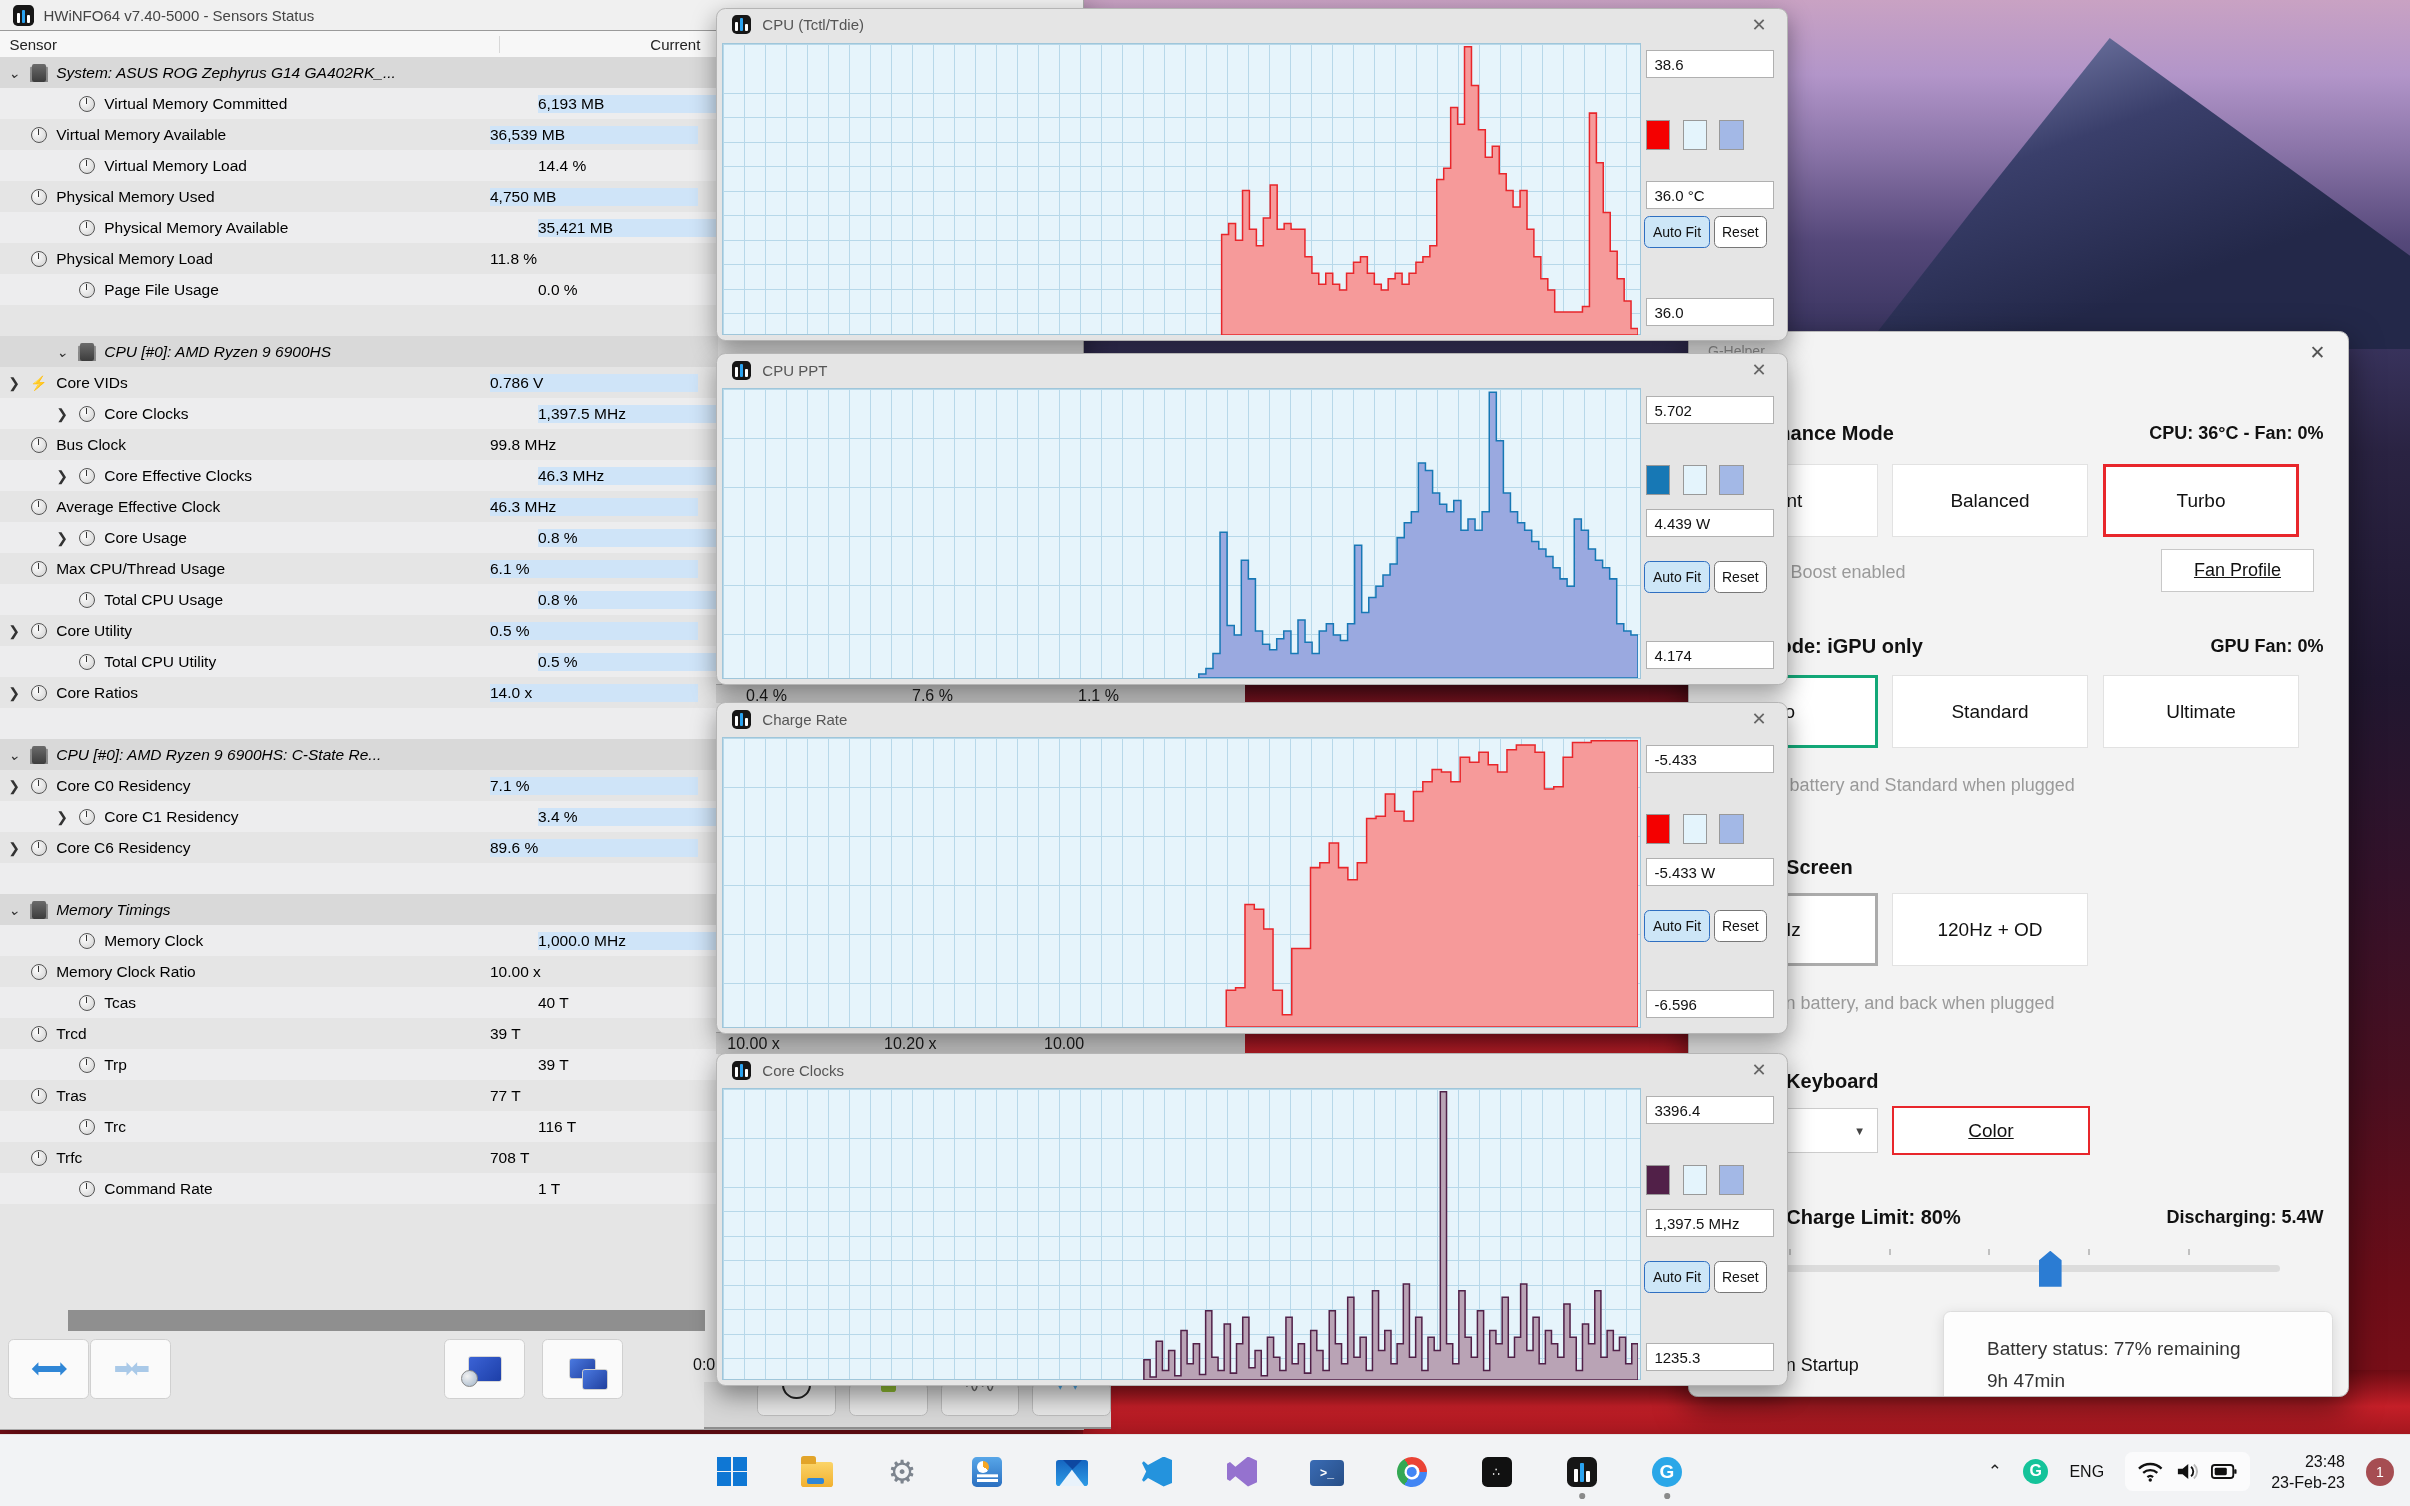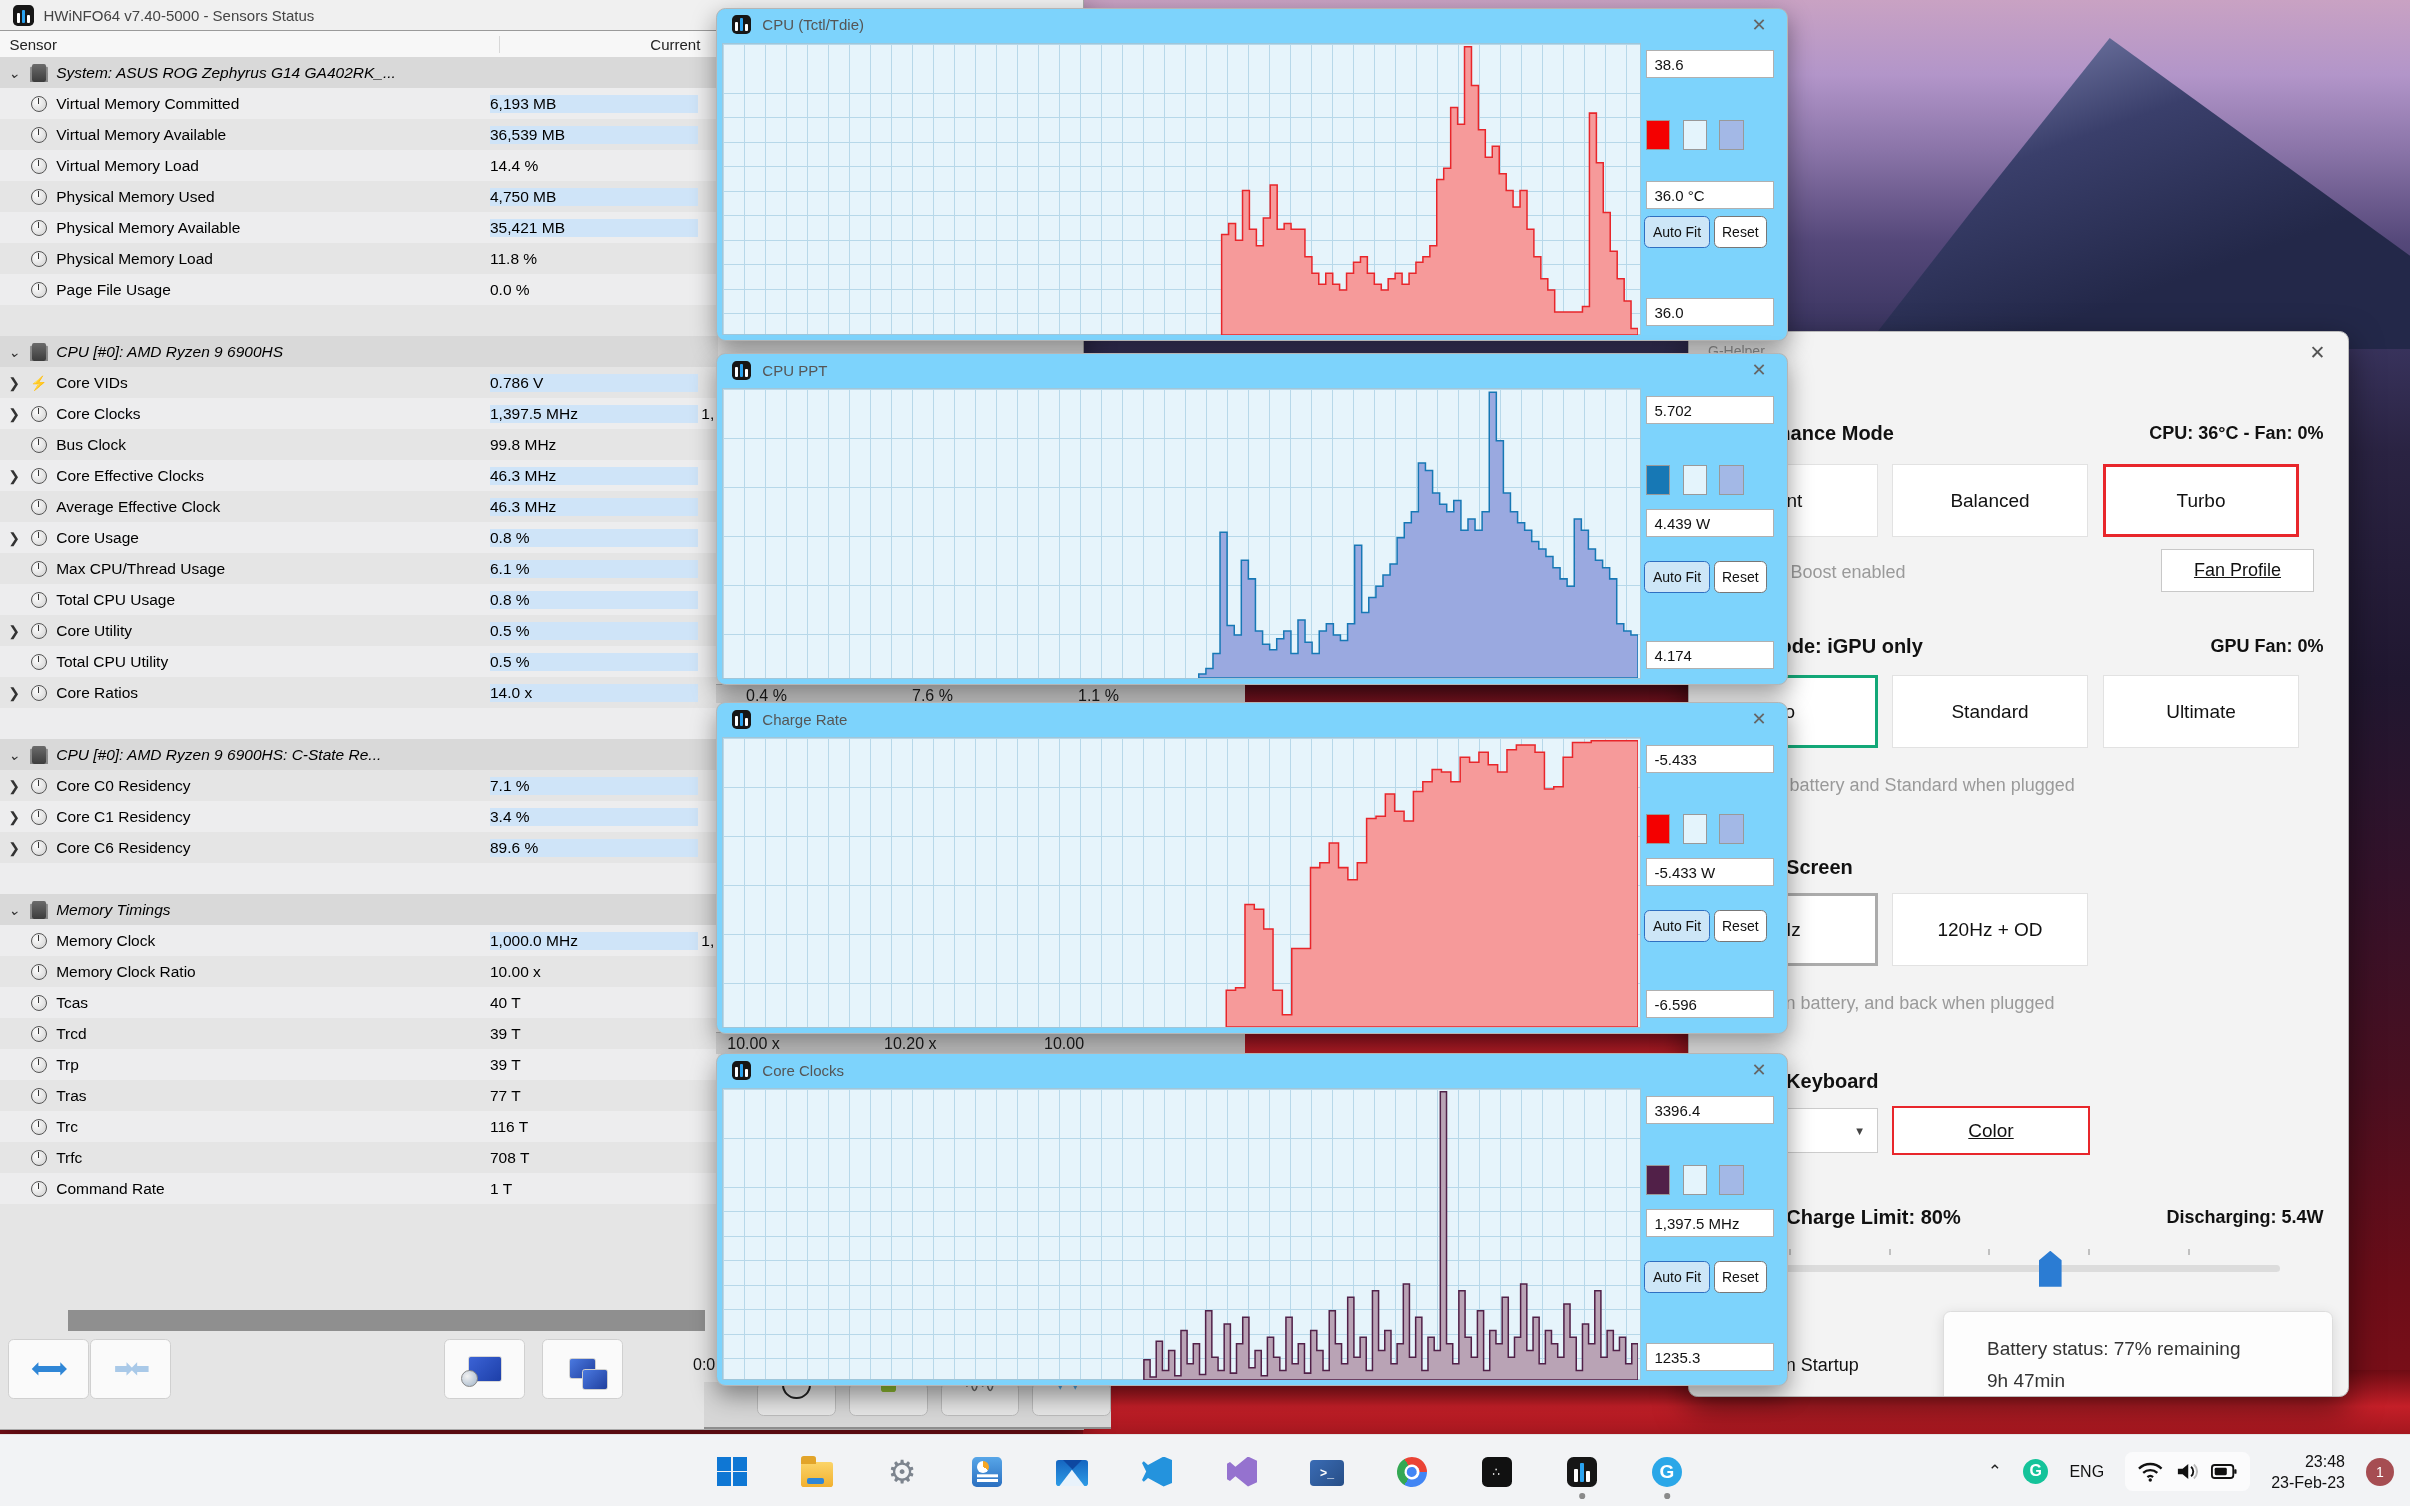--- a/index.html
+++ b/index.html
@@ -23,21 +23,21 @@
   .hwicon i{display:block;width:2.8px;background:#fff;border-radius:0.9px;}
   .hwicon i:nth-child(1){height:9.4px;}
   .hwicon i:nth-child(2){height:13px;background:#2aa3f0;}
   .hwicon i:nth-child(3){height:7.5px;}
   .hw-colhead{height:26px;display:flex;align-items:center;border-bottom:0.9px solid #c4c4c4;background:#f7f7f7;font-size:15px;color:#222;}
   .hw-colhead .c1{flex:0 0 490px;padding-left:9.4px;}
   .hw-colhead .c2{flex:0 0 200px;text-align:right;padding-right:7.5px;border-left:0.9px solid #d8d8d8;}
   .hw-colhead .c3{flex:1;border-left:0.9px solid #d8d8d8;}
   #sensor-rows{position:absolute;top:57px;left:0;width:718px;}
   .srow{height:31px;display:flex;align-items:center;font-size:15.5px;color:#000;}
-  .srow.stripe{background:#ededee;}
+  .srow.stripe{background:#ededee;padding-left:48px;}
   .srow.section{background:#d9d9d9;font-style:italic;}
   .srow .tree{flex:0 0 490px;display:flex;align-items:center;overflow:hidden;white-space:nowrap;}
   .srow .chev{width:28px;text-align:center;font-size:14px;color:#333;flex:0 0 28px;}
   .srow .ind{flex:0 0 26px;}
   .srow .ric{flex:0 0 22.6px;display:flex;justify-content:center;}
   .icon-clock{width:16px;height:16px;border-radius:50%;background:radial-gradient(circle at 35% 35%,#fdfdfd,#cfcfcf);border:1.9px solid #555;position:relative;box-sizing:border-box;}
   .icon-clock:after{content:"";position:absolute;left:5.6px;top:1.9px;width:1.4px;height:5.6px;background:#333;}
   .icon-chip{width:14px;height:18px;background:linear-gradient(180deg,#6b6b6b,#3c3c3c);border-radius:1.9px;box-shadow:-2.8px 1.9px 0 -0.9px #888,2.8px 1.9px 0 -0.9px #888,-2.8px 7.5px 0 -0.9px #888,2.8px 7.5px 0 -0.9px #888;}
   .icon-bolt{font-size:14px;}
   .srow .lbl{padding-left:5.6px;}
@@ -58,21 +58,21 @@
   .strip{position:absolute;background:#d2d2d2;border-top:0.9px solid #aaa;overflow:hidden;color:#1c1c1c;font-size:16px;}
   .strip span{position:absolute;top:1.9px;}
   .red-sliver{position:absolute;background:linear-gradient(180deg,#4d0d18,#7c1320);}
   .hidden-toolbar{position:absolute;left:704px;top:1382px;width:407px;height:47px;background:#d6d6d6;border-bottom:2.8px solid #8e8e8e;overflow:hidden;display:flex;gap:13px;padding-left:53px;box-sizing:border-box;}
   .hidden-toolbar .hb{width:104px;height:32px;background:#e6e6e6;border:0.9px solid #bbb;border-radius:6.6px;margin-top:0;display:flex;align-items:flex-start;justify-content:center;overflow:hidden;}
   .hb .pw{width:24.5px;height:24.5px;border:2.8px solid #222;border-radius:50%;margin-top:-13px;}
   .hb .gr{width:15px;height:15px;background:#8db832;margin-top:-5.6px;border-radius:2.8px;}
   .hb .wv{color:#666;font-size:19px;margin-top:-9.4px;}
   .hb .dots{color:#4aa3e0;font-size:15px;margin-top:-7.5px;letter-spacing:7.5px;}
   
-  .graph-window{position:absolute;left:716px;width:1070px;background:#7dd3fc;border:0.9px solid #b5b5b5;border-radius:9.4px;box-shadow:0 9.4px 24.5px rgba(0,0,0,.4);overflow:hidden;}
+  .graph-window{position:absolute;left:716px;width:1070px;background:#e5e5e5;border:0.9px solid #b5b5b5;border-radius:9.4px;box-shadow:0 9.4px 24.5px rgba(0,0,0,.4);overflow:hidden;}
   .g-titlebar{height:32px;display:flex;align-items:center;gap:11.3px;padding:0 15px;}
   .g-title{font-size:15px;color:#555;flex:1;}
   .g-close{font-size:18px;color:#666;width:26px;text-align:center;cursor:default;}
   .g-plot{position:absolute;left:4.7px;top:34px;width:917px;bottom:4.7px;background:#e6f4fb;border:0.9px solid #9fc6da;
     background-image:repeating-linear-gradient(90deg,#b7d8e9 0 0.9px,transparent 0.9px 21px),repeating-linear-gradient(180deg,#b7d8e9 0 0.9px,transparent 0.9px 24.5px);}
   .g-plot svg{position:absolute;inset:0;}
   .g-panel{position:absolute;left:927px;right:5.6px;top:34px;bottom:4.7px;}
   .vbox{position:absolute;left:1.9px;width:128px;height:28px;background:#fff;border:0.9px solid #b0b0b0;font-size:15px;color:#111;line-height:28px;padding-left:7.5px;box-sizing:border-box;white-space:nowrap;}
   .swatches{position:absolute;left:1.9px;display:flex;gap:12.2px;}
   .sw{width:22.6px;height:28px;border:0.9px solid #999;}

